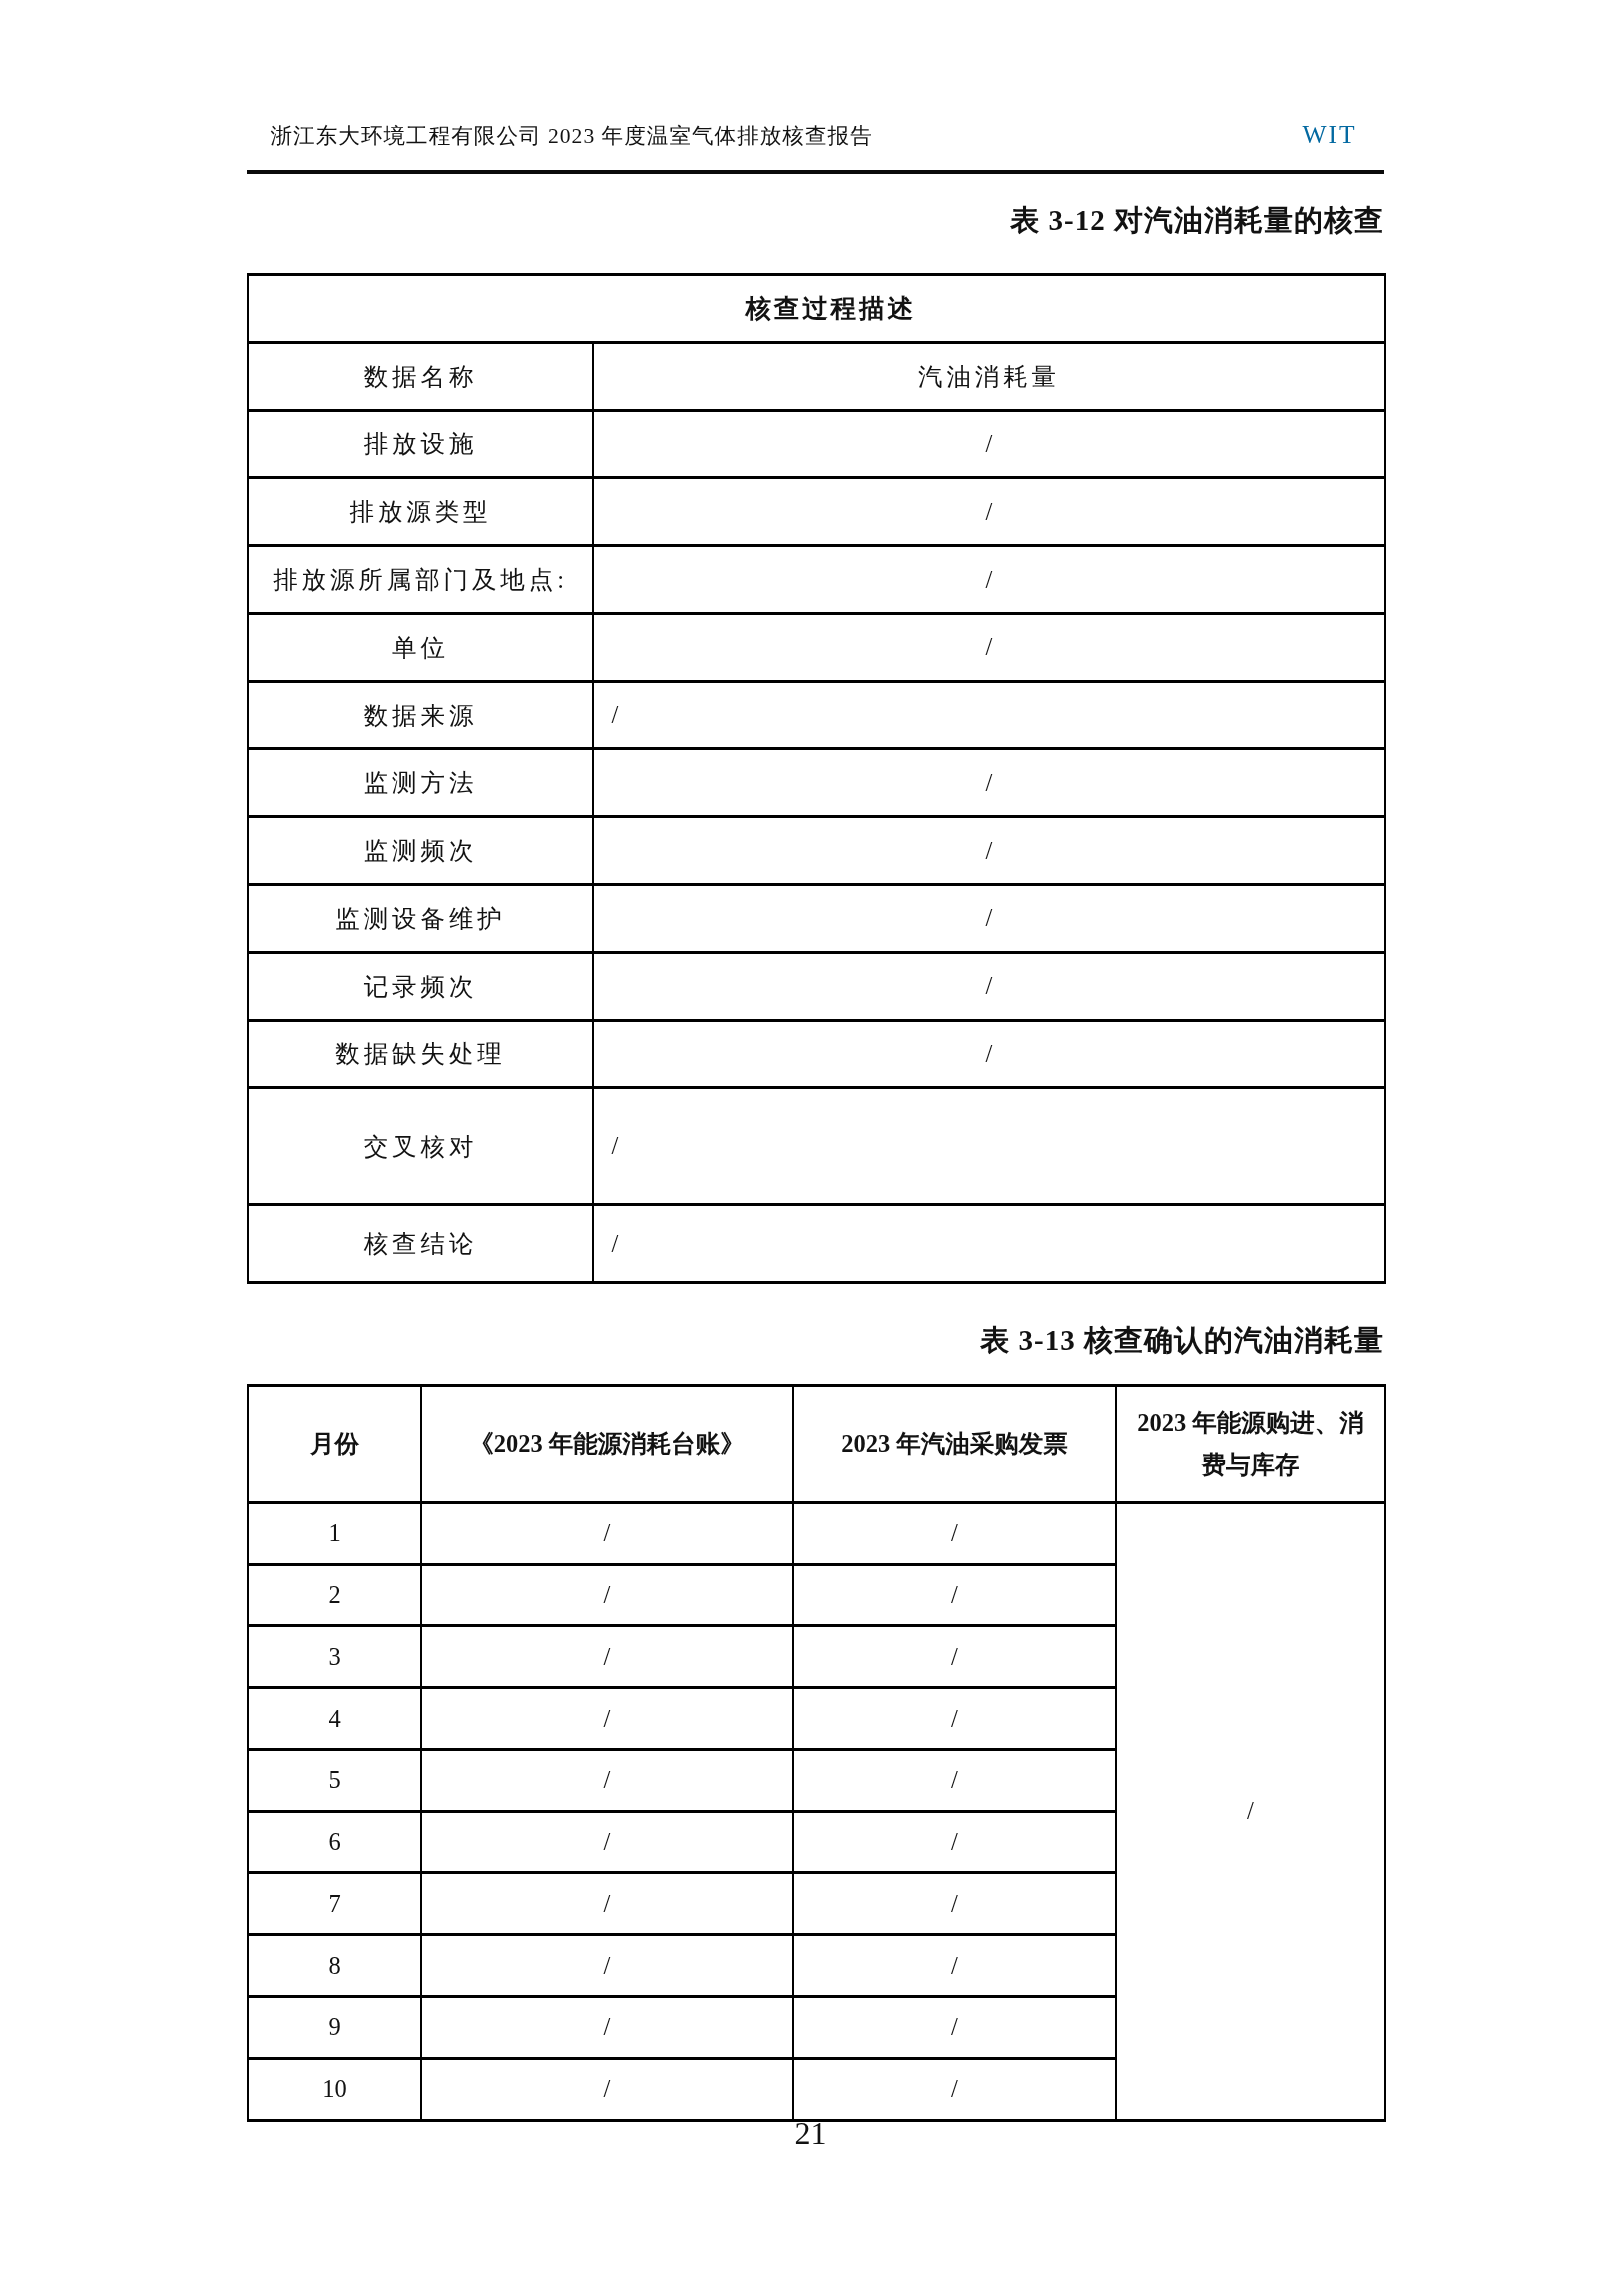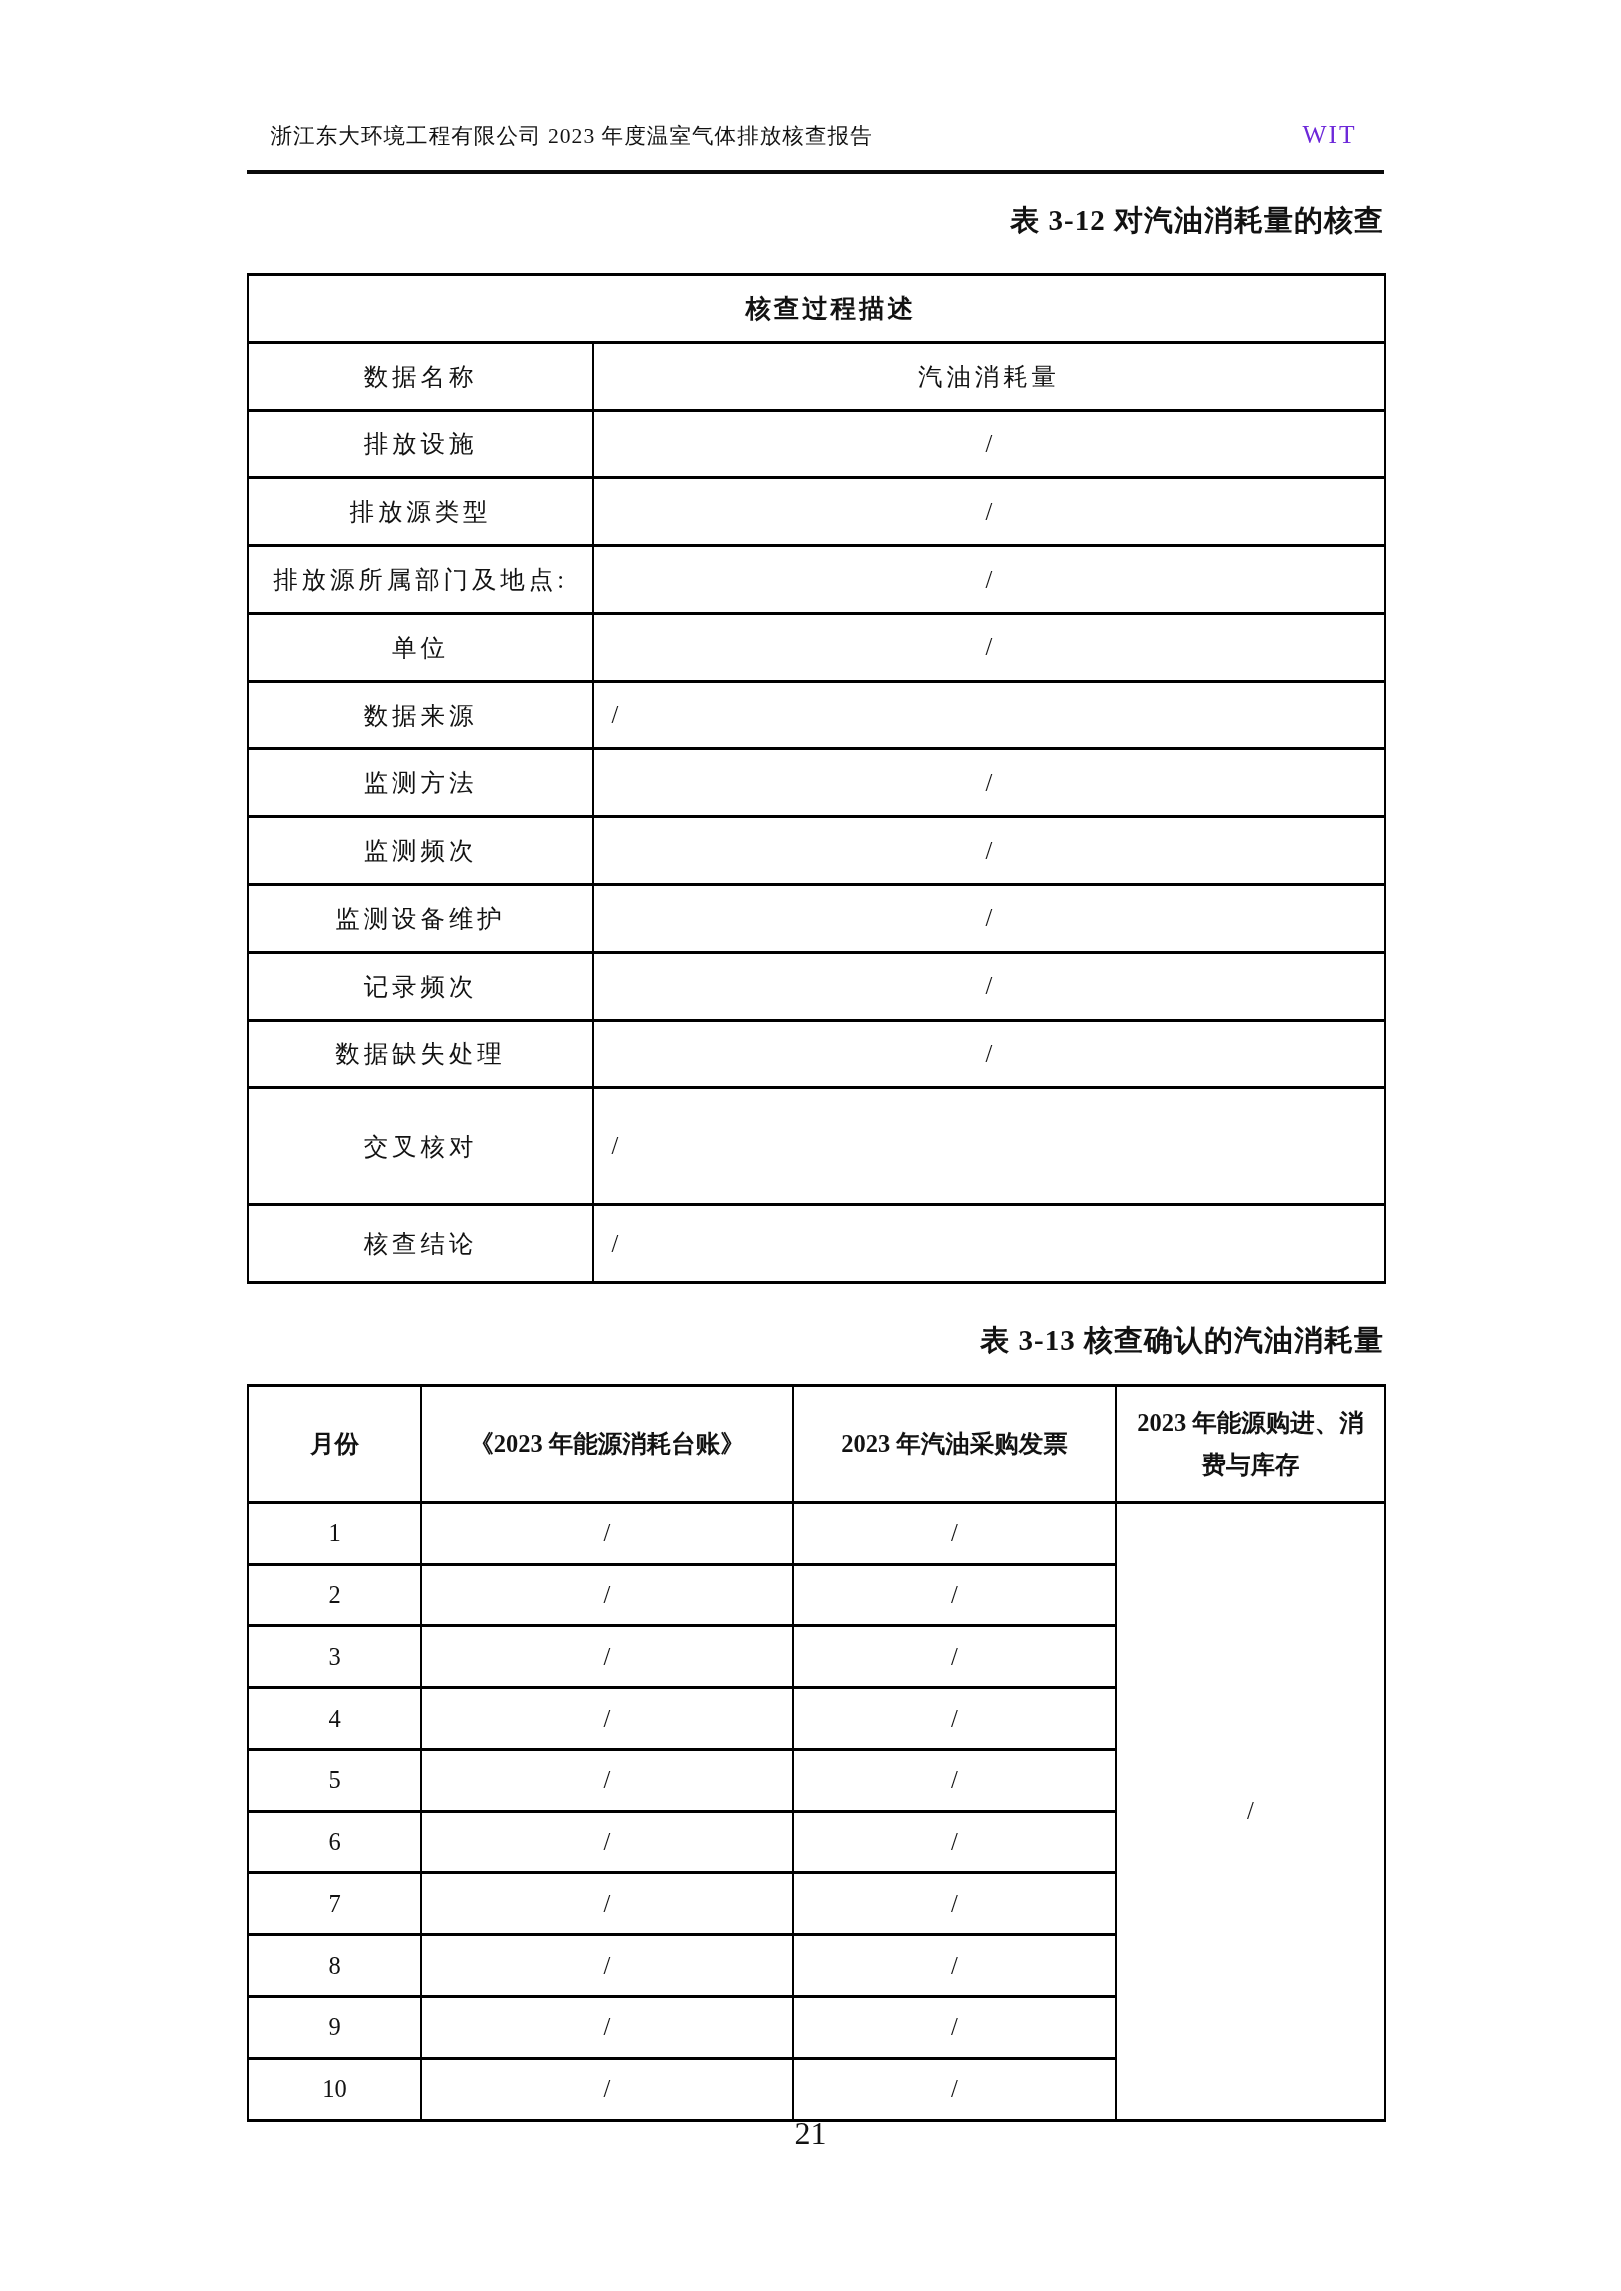--- a/index.html
+++ b/index.html
@@ -13,21 +13,21 @@
     color: #121212;
     overflow: hidden;
   }
   
   .page-header-row {
     position: absolute;
     left: 247px; top: 120px; width: 1137px;
     display: flex; justify-content: space-between; align-items: baseline;
   }
   .header-left  { font-size: 21.6px; padding-left: 23.5px; letter-spacing: 1px; }
-  .header-right { font-size: 25.5px; padding-right: 27.4px; letter-spacing: 2px; color:#6d28d9; }
+  .header-right { font-size: 25.5px; padding-right: 27.4px; letter-spacing: 2px; color:#0369a1; }
   .header-rule {
     position: absolute;
     left: 247px; top: 170px; width: 1137px; height: 3.9px;
     background: #0a0a0a;
   }
   
   .tbl-caption {
     position: absolute;
     left: 247px; width: 1137px;
     text-align: right;

